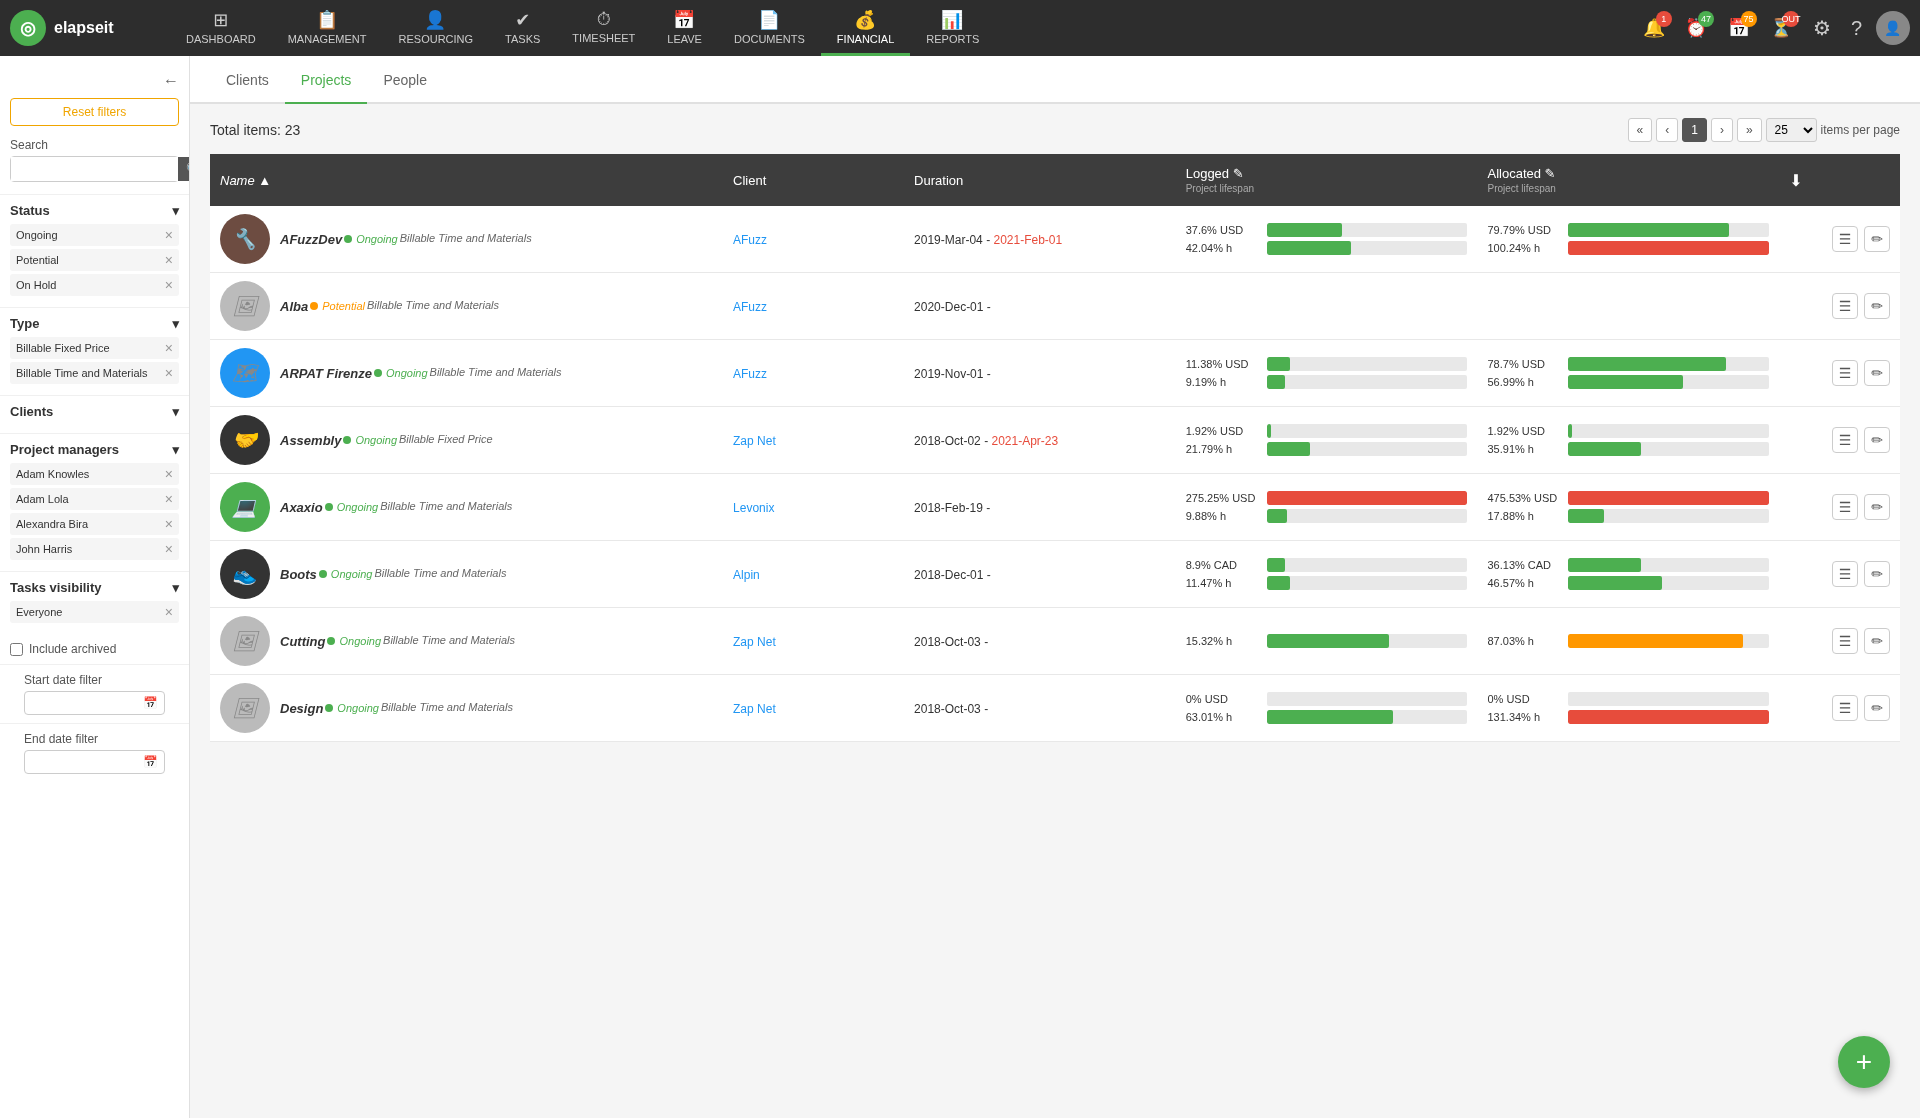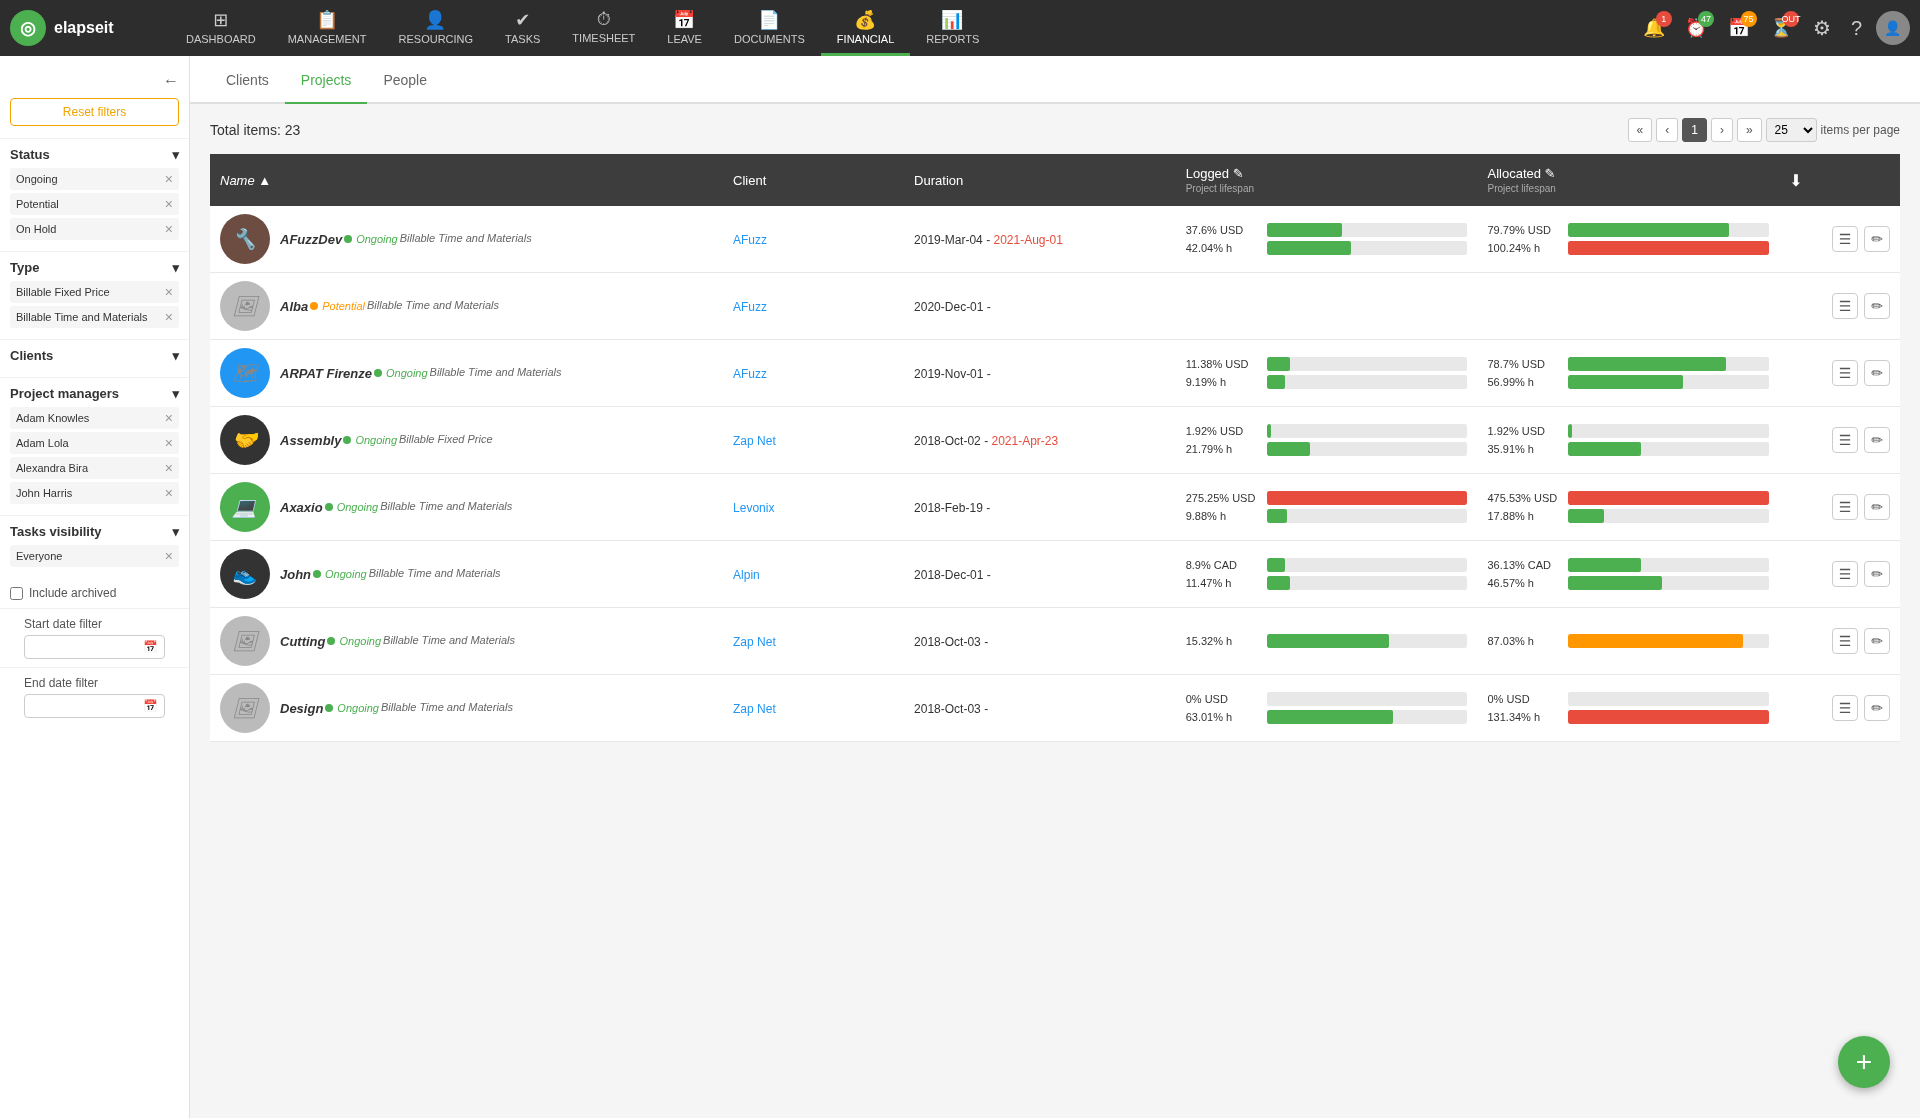--- a/index.html
+++ b/index.html
@@ -281,20 +281,27 @@
     <div class="avatar">👤</div>
   </div>
 </nav>
 
 <div class="main-layout">
 
   <aside class="sidebar">
     <div class="sidebar-collapse-btn">←</div>
     <button class="reset-filters-btn">Reset filters</button>
 
+    <div class="search-section">
+      <div class="search-label">Search</div>
+      <div class="search-row">
+        <input class="search-input" type="text" style="">
+        <button class="search-btn">🔍</button>
+      </div>
+    </div>
 
     
     <div class="filter-section">
       <div class="filter-header">
         <span>Status</span>
         <span>▾</span>
       </div>
       <div class="filter-tag">
         <span>Ongoing</span>
         <span class="filter-tag-x">×</span>
@@ -463,21 +470,21 @@
             Ongoing
           </span>
           <span class="project-type">Billable Time and Materials</span>
         </div>
       </div>
     </td>
     <td class="col-client">
       <a class="client-link">AFuzz</a>
     </td>
     <td class="col-duration">
-      <span class="duration-text">2019-Mar-04 - <span class="duration-end-overdue">2021-Aug-01</span></span>
+      <span class="duration-text">2019-Mar-04 - <span class="duration-end-overdue">2021-Feb-01</span></span>
     </td>
     <td class="col-logged">
       <div class="metric-block">
                   <div class="metric-bar-row">
         <span class="metric-label">37.6% USD</span>
         <div class="progress-bar-bg">
                       <div class="progress-bar-fill bar-green" style="width:37.6%"></div>
                     </div>
       </div>
                   <div class="metric-bar-row">
@@ -729,21 +736,21 @@
       </div>
     </td>
   </tr>
             <tr>
     <td class="col-name">
       <div class="project-cell">
         <div class="project-thumb" style="background:#333">
           👟
         </div>
         <div class="project-info">
-          <span class="project-name">John</span>
+          <span class="project-name">Boots</span>
           <span class="project-status status-ongoing">
             <span class="status-dot status-dot-ongoing"></span>
             Ongoing
           </span>
           <span class="project-type">Billable Time and Materials</span>
         </div>
       </div>
     </td>
     <td class="col-client">
       <a class="client-link">Alpin</a>

